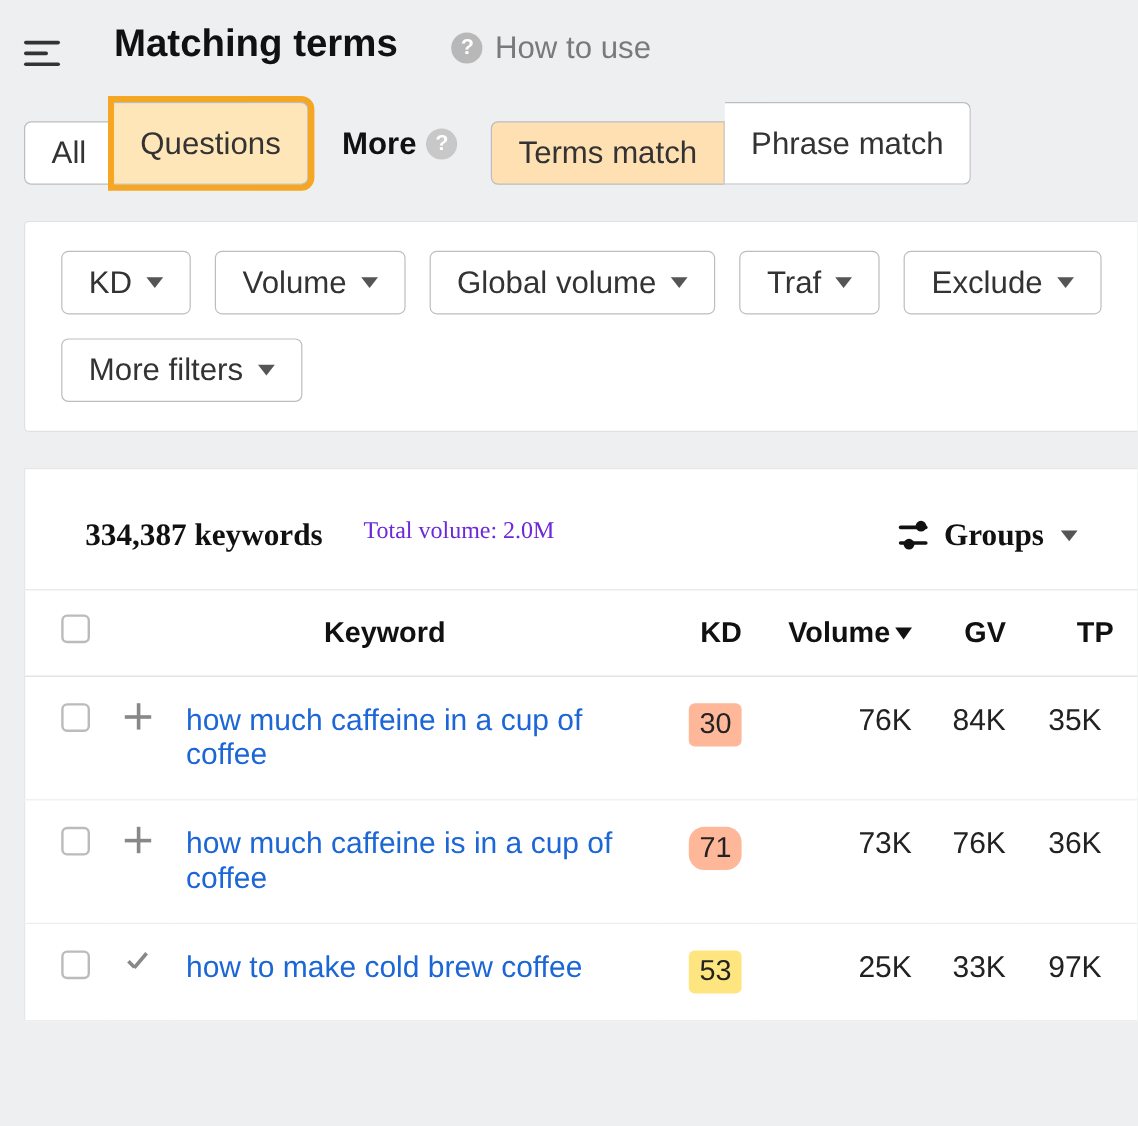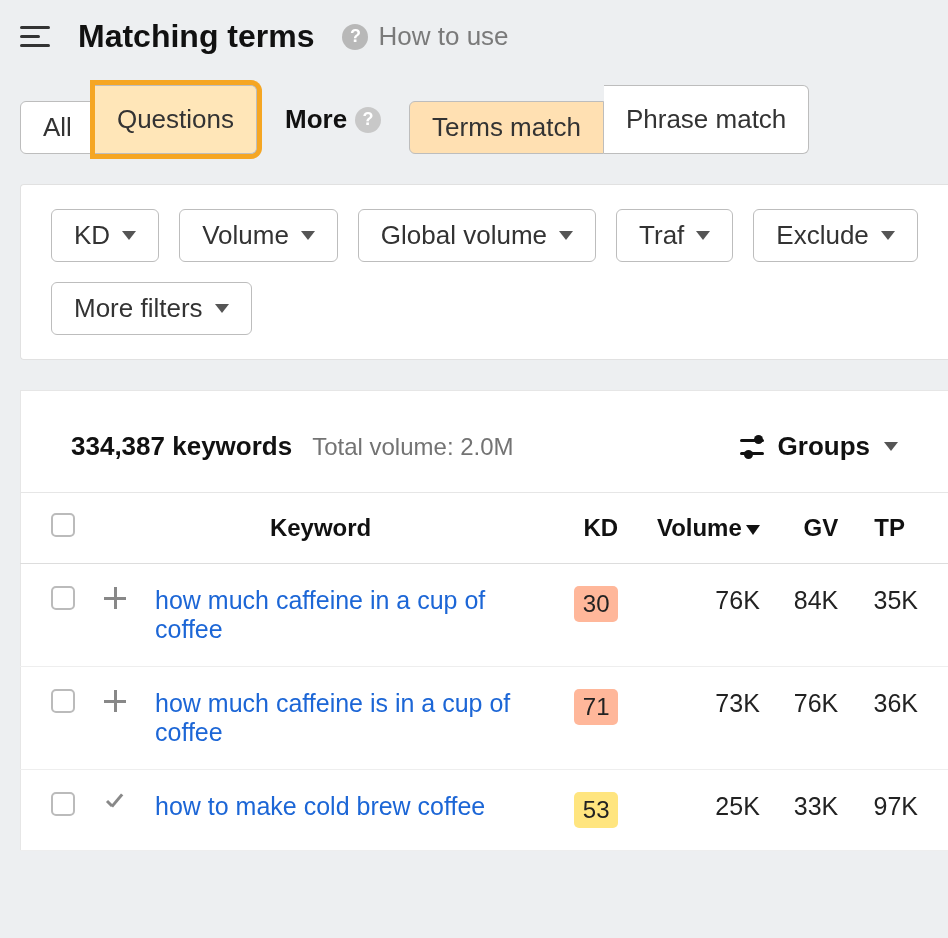--- a/index.html
+++ b/index.html
@@ -7,23 +7,23 @@
     font-family: -apple-system, BlinkMacSystemFont, "Segoe UI", Helvetica, Arial, sans-serif;
     background: #edeff1;
     color: #111;
     width: 948px;
     height: 938px;
     overflow: hidden;
     font-size: 24px;
   }
   .header {
     display: flex;
-    align-items: center;
+    align-items: flex-end;
     padding: 18px 20px 24px;
-    gap: 28px;
+    gap: 45px;
   }
   .hamburger {
     display: flex; flex-direction: column; gap: 6px;
     width: 30px; cursor: pointer;
   }
   .hamburger span {
     height: 3px; background: #333; border-radius: 2px;
   }
   .hamburger span:nth-child(1){ width: 30px; }
   .hamburger span:nth-child(2){ width: 20px; }
@@ -61,27 +61,28 @@
     border:1px solid #bdbdbd; border-radius:6px; background:#fff;
     display:flex; align-items:center; gap:12px;
     font-size: 26px; padding: 10px 22px; color:#333;
     white-space: nowrap;
   }
   .caret {
     width:0; height:0; border-left:7px solid transparent;
     border-right:7px solid transparent; border-top:9px solid #555;
   }
   .meta-row {
-    display:flex; align-items:center; gap: 20px;
+    display:flex; align-items:flex-start; gap: 34px;
     padding: 40px 20px 30px 50px; background:#fff;
     border-top:1px solid #e6e6e6; border-left:1px solid #e6e6e6;
     margin-left:20px;
+    font-family:Liberation Serif, serif;
   }
   .kw-count { font-weight:700; font-size:26px; }
-  .total-vol { font-size:24px; color:#737373; }
+  .total-vol { font-size:20px; color:#6d28d9; }
   .groups { display:flex; align-items:center; gap:14px; font-size:26px; font-weight:700; margin-left:auto; margin-right:30px;}
   .sliders-icon { width:24px; height:24px; position:relative; }
   .sliders-icon::before, .sliders-icon::after {
     content:''; position:absolute; left:0; right:0; height:3px; background:#111; border-radius:2px;
   }
   .sliders-icon::before{ top:4px; }
   .sliders-icon::after{ bottom:4px; }
   .sliders-dot1, .sliders-dot2 {
     position:absolute; width:9px; height:9px; background:#111; border-radius:50%;
   }
@@ -213,38 +214,38 @@
 <table>
   <thead>
     <tr>
       <th class="col-chk"><span class="chk"></span></th>
       <th colspan="2">Keyword</th>
       <th class="col-kd right">KD</th>
       <th class="right">
         <span>Volume</span><span class="sort-caret"></span>
       </th>
       <th class="right">GV</th>
-      <th class="right" style="padding-right:43px">TP</th>
+      <th class="right" style="padding-right:20px">TP</th>
     </tr>
   </thead>
   <tbody id="tbody">
       <tr>
         <td class="col-chk"><span class="chk"></span></td>
         <td class="col-action"><span class="plus-icon"></span></td>
         <td class="col-kw"><a class="kw-link" href="#">how much caffeine in a cup of coffee</a></td>
         <td class="col-kd right"><span class="kd-badge" style="background: rgb(255, 183, 154);">30</span></td>
         <td class="right">76K</td>
         <td class="right">84K</td>
         <td class="right" style="padding-right: 30px;">35K</td>
       </tr>
       <tr>
         <td class="col-chk"><span class="chk"></span></td>
         <td class="col-action"><span class="plus-icon"></span></td>
         <td class="col-kw"><a class="kw-link" href="#">how much caffeine is in a cup of coffee</a></td>
-        <td class="col-kd right"><span class="kd-badge" style="background: rgb(255, 183, 154);">71</span></td>
+        <td class="col-kd right"><span class="kd-badge" style="background: rgb(255, 183, 154); border-radius: 13px;">71</span></td>
         <td class="right">73K</td>
         <td class="right">76K</td>
         <td class="right" style="padding-right: 30px;">36K</td>
       </tr>
       <tr>
         <td class="col-chk"><span class="chk"></span></td>
         <td class="col-action"><span class="check-icon"></span></td>
         <td class="col-kw"><a class="kw-link" href="#">how to make cold brew coffee</a></td>
         <td class="col-kd right"><span class="kd-badge" style="background: rgb(255, 229, 127);">53</span></td>
         <td class="right">25K</td>

